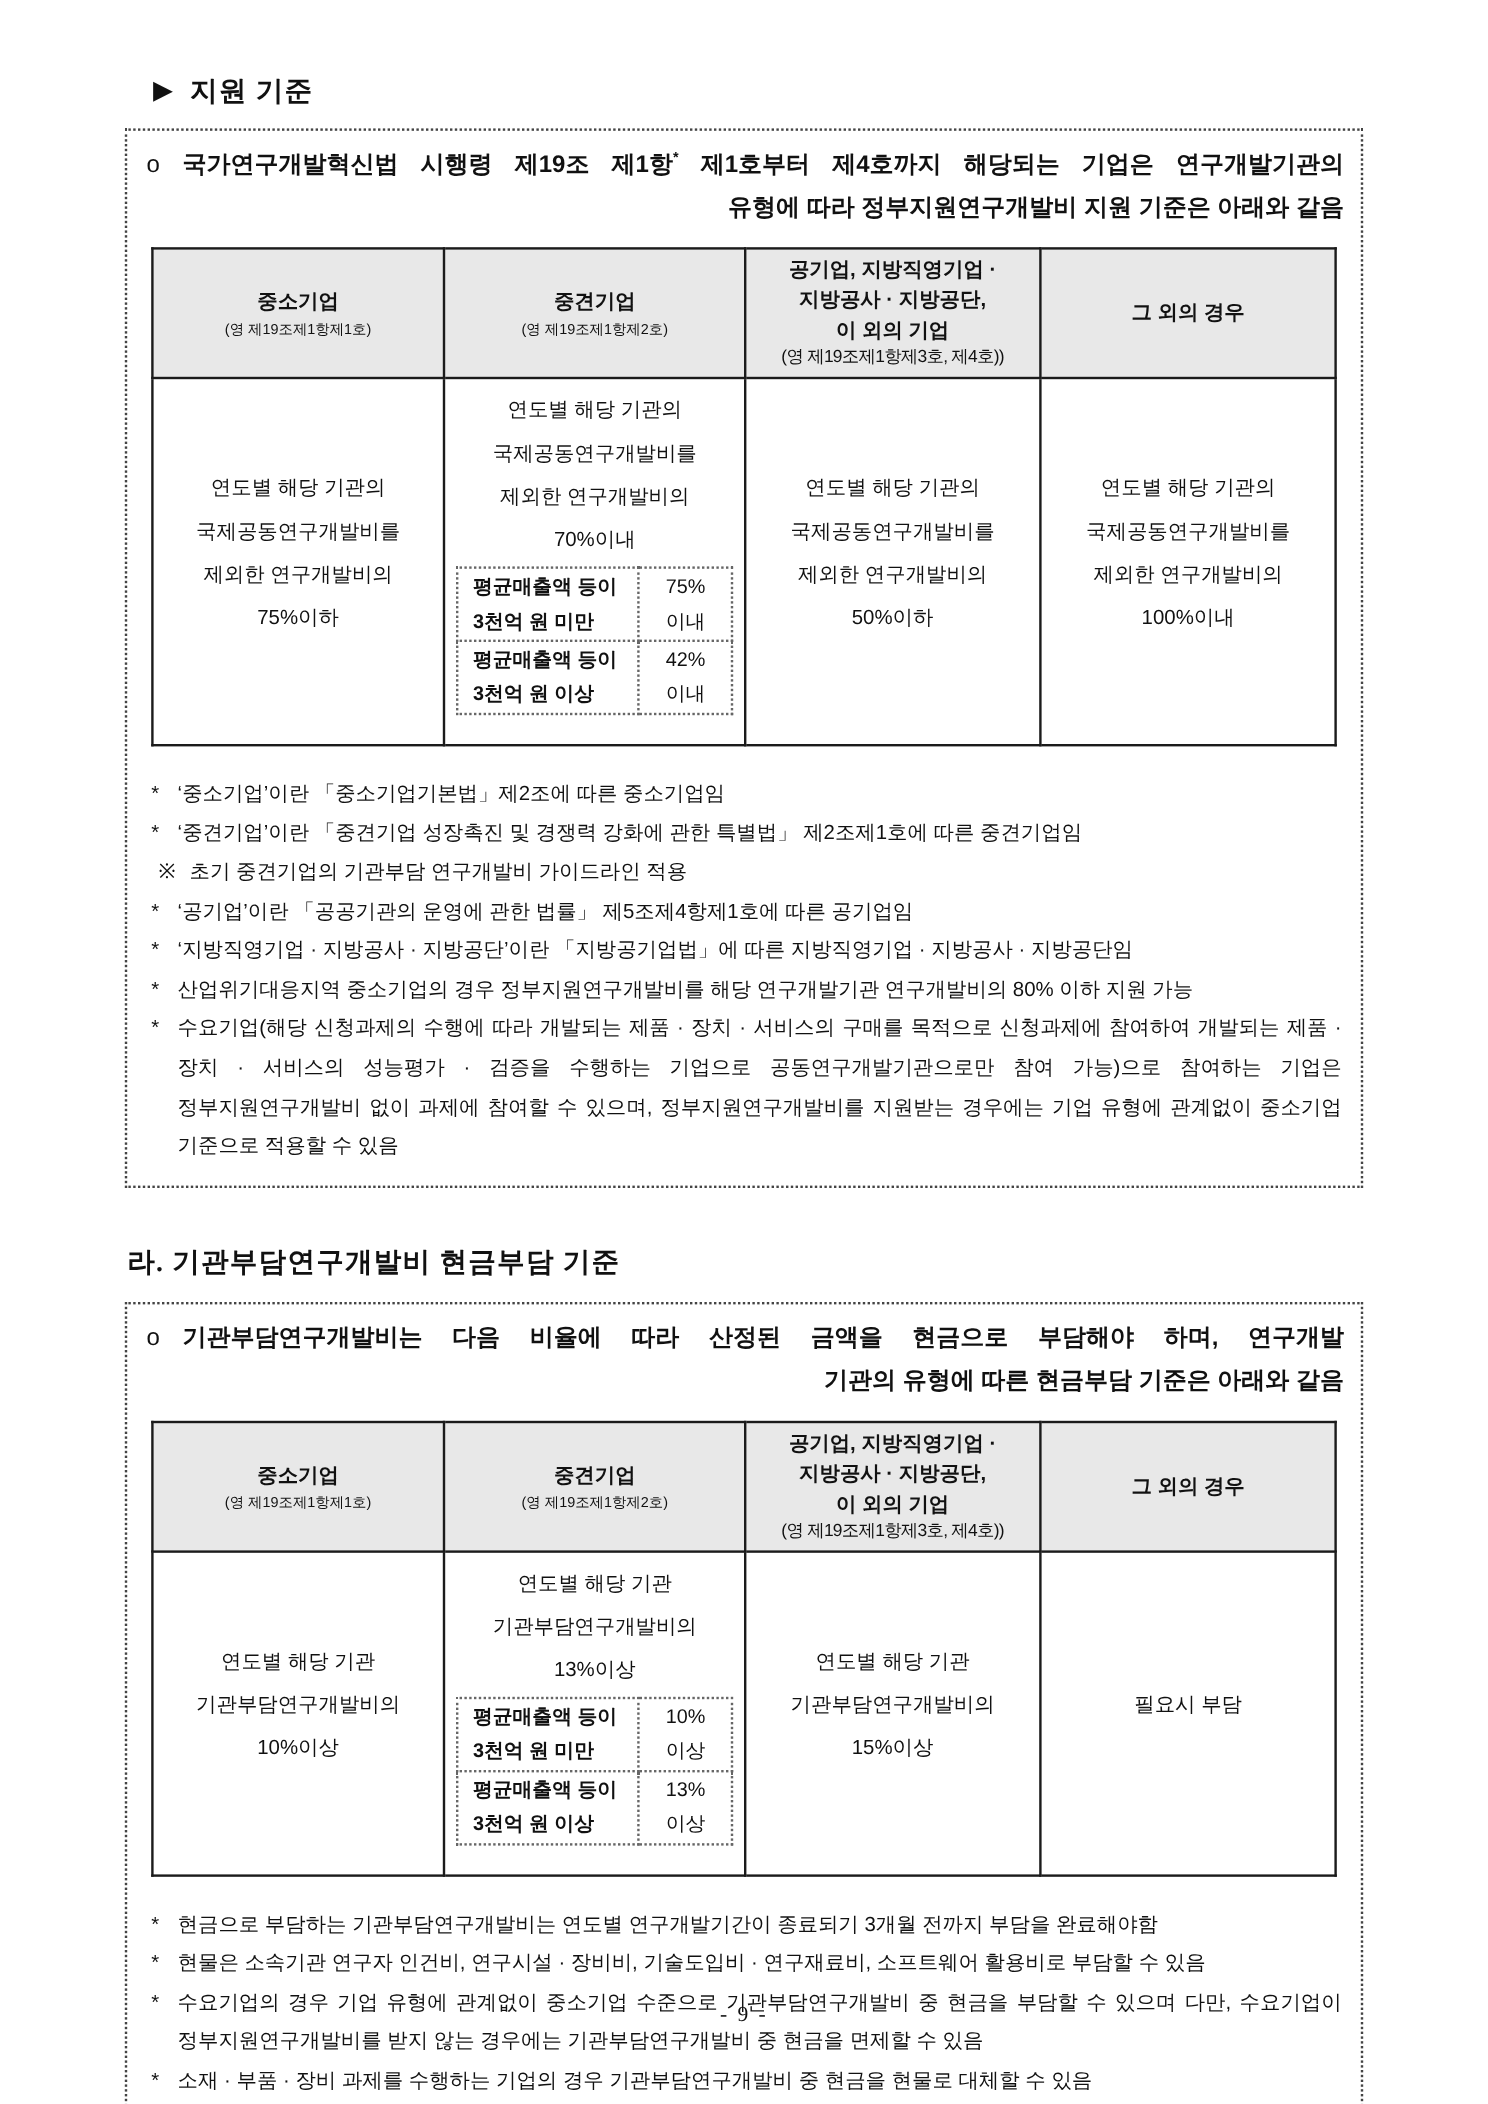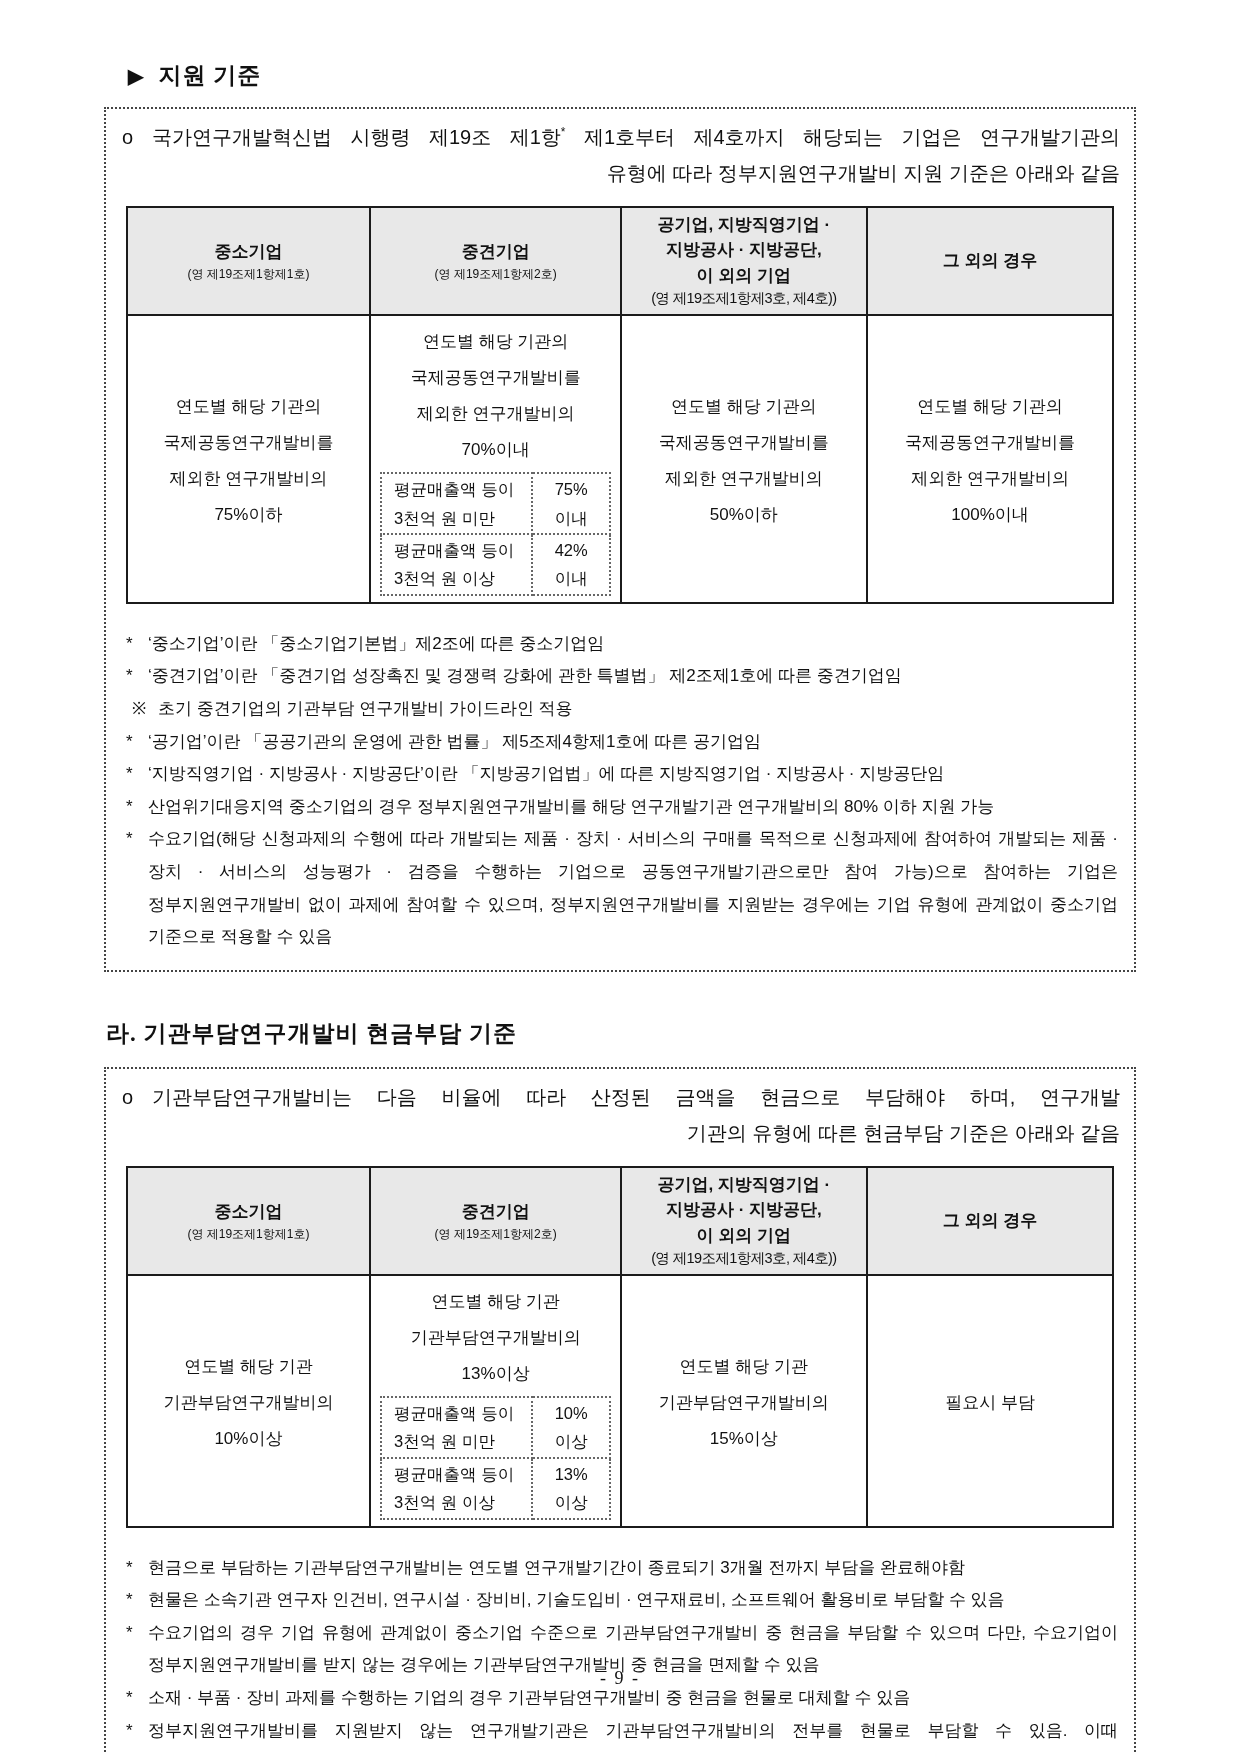--- a/index.html
+++ b/index.html
@@ -33,51 +33,51 @@
   
   .note-box {
     border: 2px dotted #444;
     padding: 8px 12px 12px 12px;
     background: #fff;
   }
 
   
   .intro { display: flex; font-size: 20px; line-height: 1.82; padding: 2px 2px 6px 4px; word-break: keep-all; }
   .intro .bullet { flex: none; width: 30px; }
-  .intro .body { flex: 1; }
+  .intro .body { flex: 1; font-weight: bold; }
   .intro .l { display: block; text-align: right; }
   .intro .l.just { text-align: justify; text-align-last: justify; }
   sup.star { font-size: 12px; vertical-align: super; line-height: 0; }
 
   
   .tbl {
     width: 98.5%;
     margin: 8px auto 12px auto;
     border-collapse: collapse;
     table-layout: fixed;
     font-size: 17px;
   }
   .tbl th, .tbl td { border: 2px solid #1b1b1b; text-align: center; vertical-align: middle; margin-left: 41px; }
   .tbl thead th { background: #e8e8e8; font-weight: 700; height: 96px; padding: 4px 2px; }
   .ht { font-weight: 700; line-height: 1.5; }
   .hs { font-weight: 400; font-size: 12px; line-height: 1.5; }
   .hs3 { font-size: 14.5px; letter-spacing: -0.6px; white-space: nowrap; }
-  .tbl td.body-cell { padding: 8px 4px 4px 4px; border-radius: 15px; }
+  .tbl td.body-cell { padding: 8px 4px 22px 4px; border-radius: 15px; }
   .cl { line-height: 2.12; }
   .cl-single { line-height: 1.6; }
 
   
   .sub-tbl {
     width: 96%;
     margin: 4px auto 2px auto;
     border-collapse: collapse;
     font-size: 16.5px;
   }
   .sub-tbl td { border: 2px dotted #666; padding: 1px 6px; line-height: 1.72; }
-  .sub-tbl .sl { width: 66%; text-align: left; padding-left: 12px; }
+  .sub-tbl .sl { width: 66%; text-align: left; padding-left: 12px; font-weight: bold; }
   .sub-tbl .sr { width: 34%; text-align: center; }
 
   
   .notes { padding: 12px 4px 4px 8px; font-size: 17px; line-height: 1.92; }
   .note { padding-left: 22px; text-indent: -22px; text-align: justify; word-break: keep-all; }
   .note .m { display: inline-block; width: 22px; text-indent: 0; }
   .note.subnote { padding-left: 32px; text-indent: -26px; }
   .note.subnote .m { width: 26px; }
 
   

